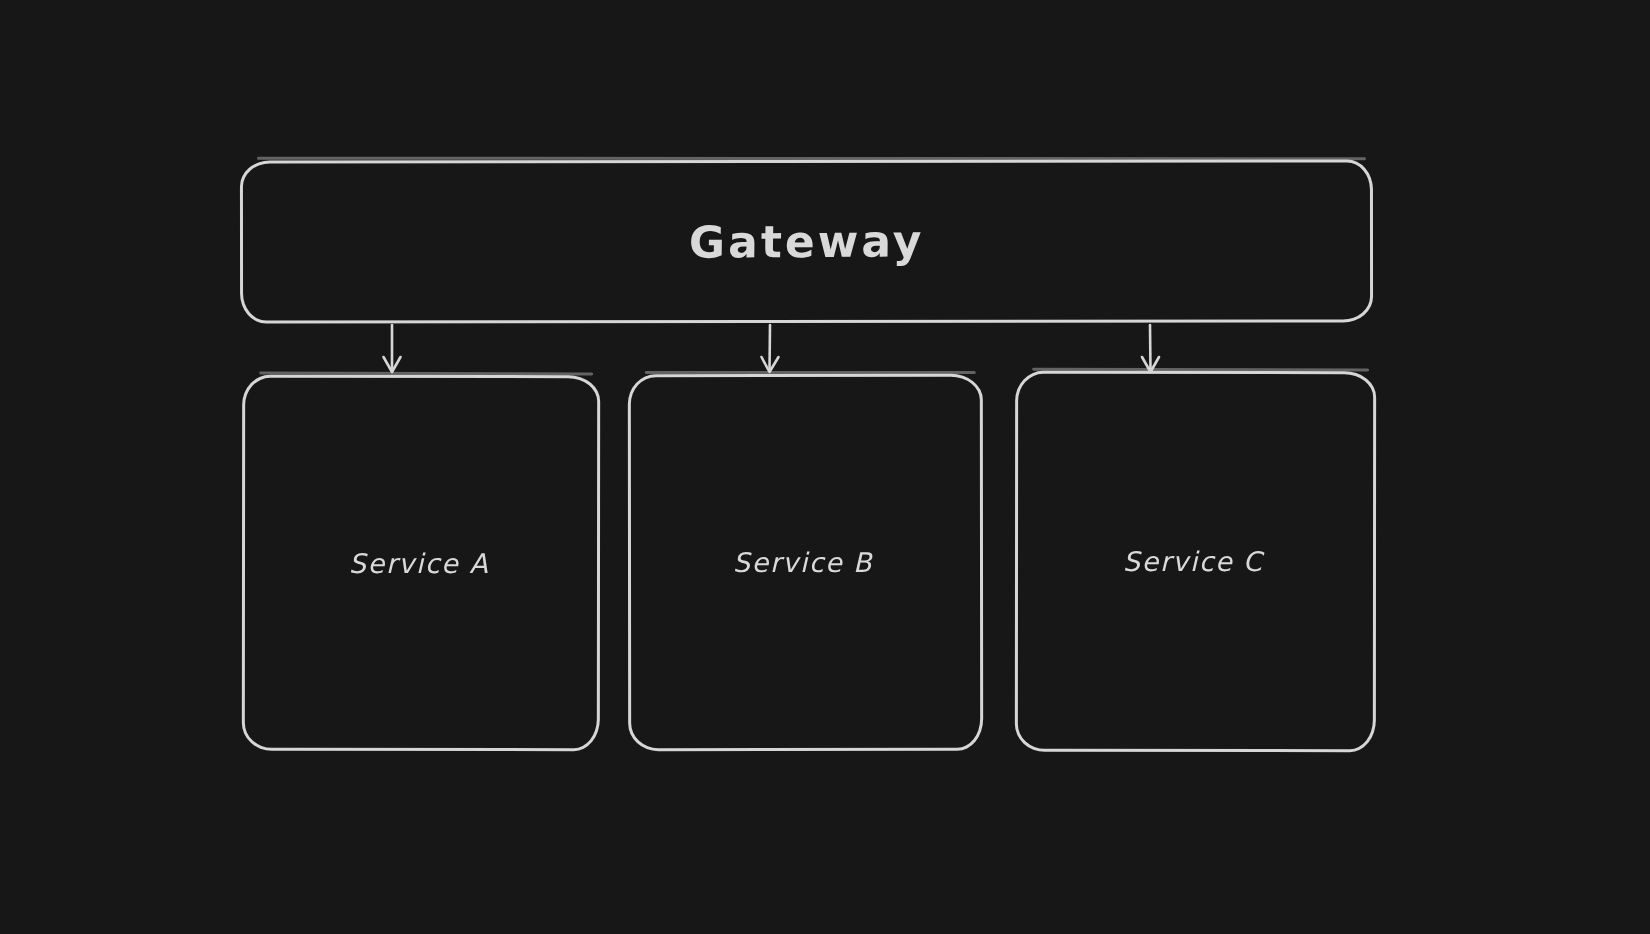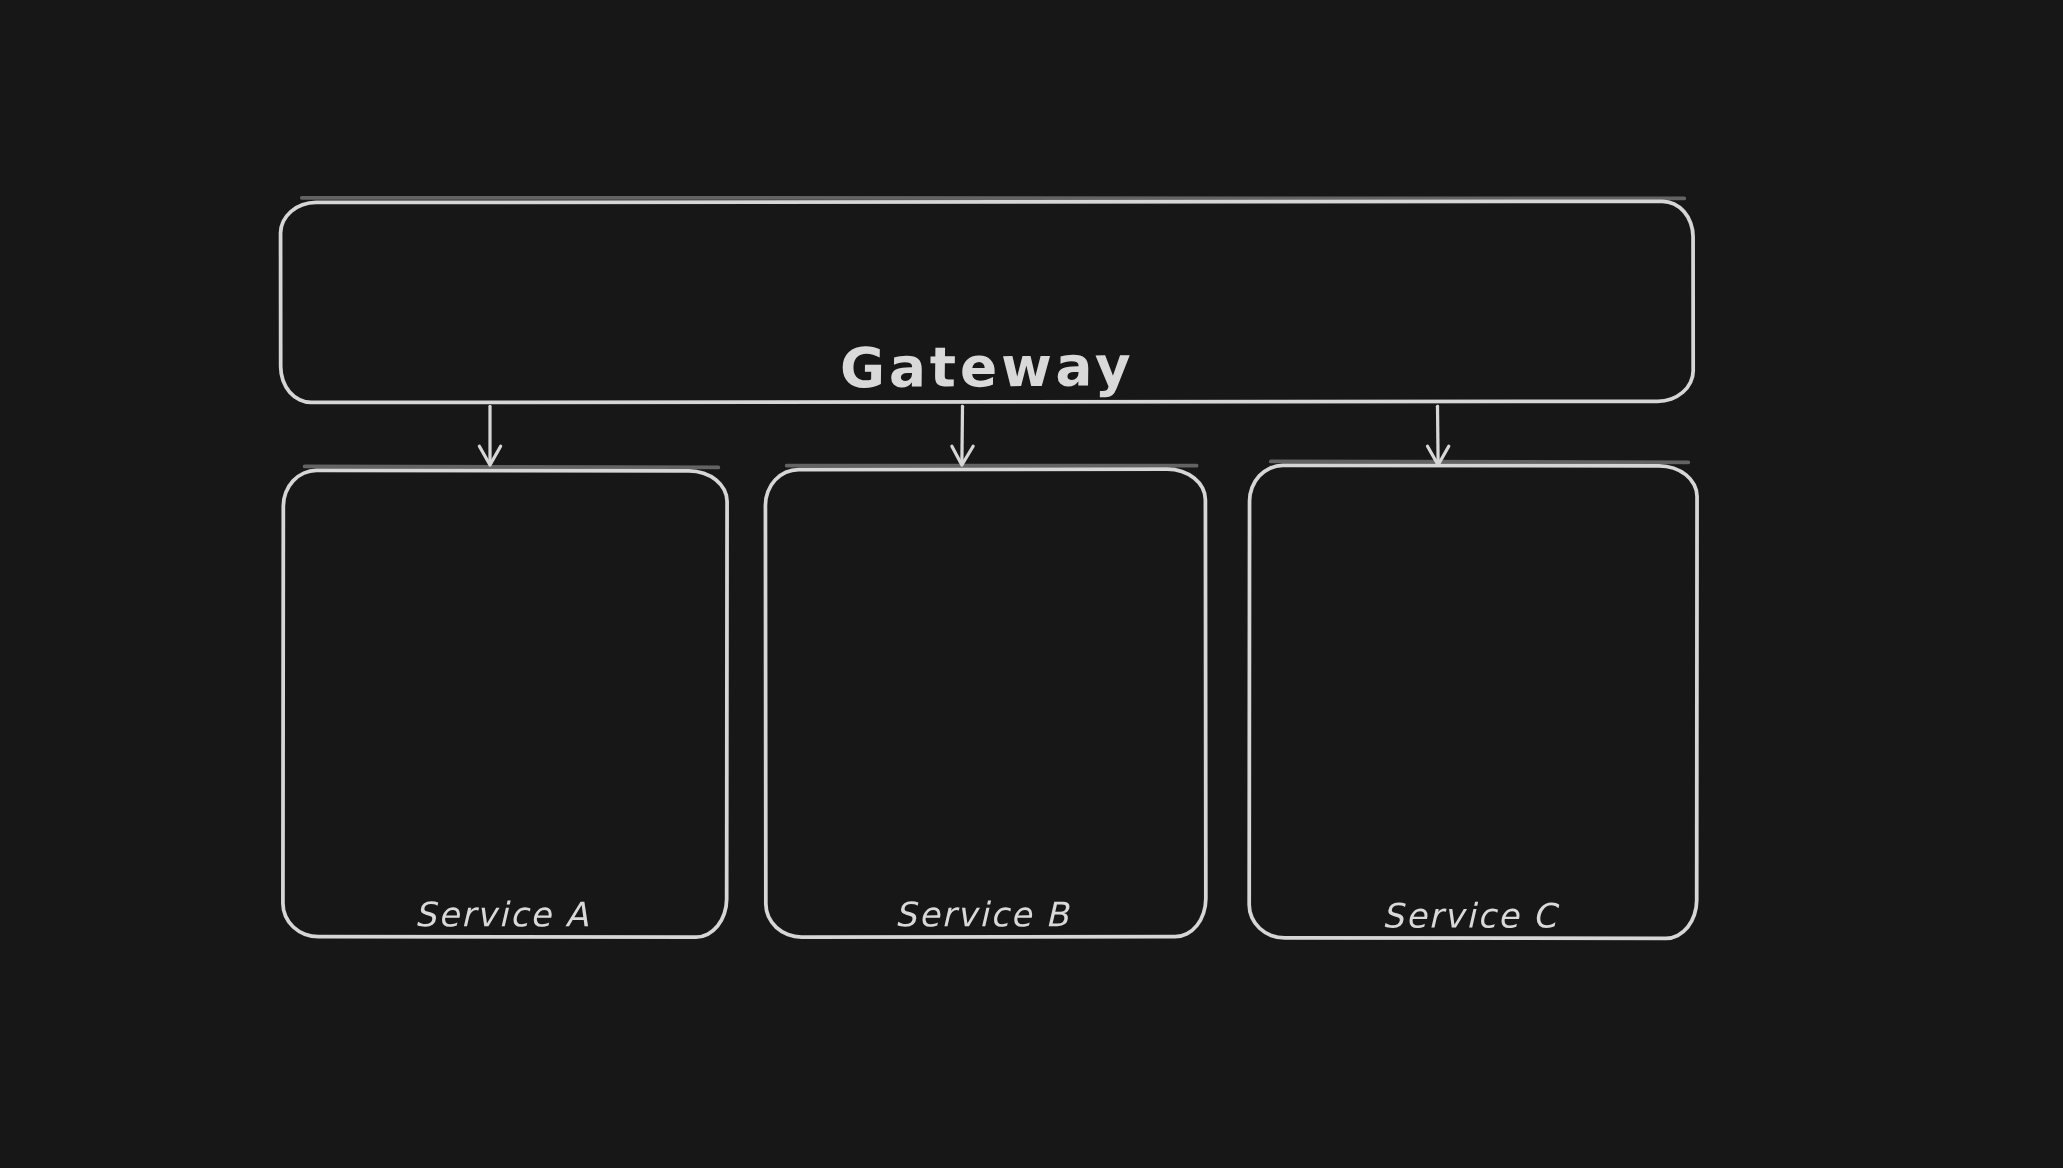--- a/index.html
+++ b/index.html
@@ -18,21 +18,21 @@
   .canvas{
     position:relative;
     width:1650px;height:934px;
     background:var(--bg);
   }
   
   .node{
     position:absolute;
     border:3px solid var(--stroke);
     background:transparent;
-    display:flex;align-items:flex-end;justify-content:center;
+    display:flex;align-items:center;justify-content:center;margin-left:17px;
   }
   
   .node::before{
     content:"";
     position:absolute;
     top:-6px;left:14px;right:4px;height:2.5px;
     background:var(--stroke);
     opacity:.40;
     border-radius:2px;
     transform:rotate(.08deg);

